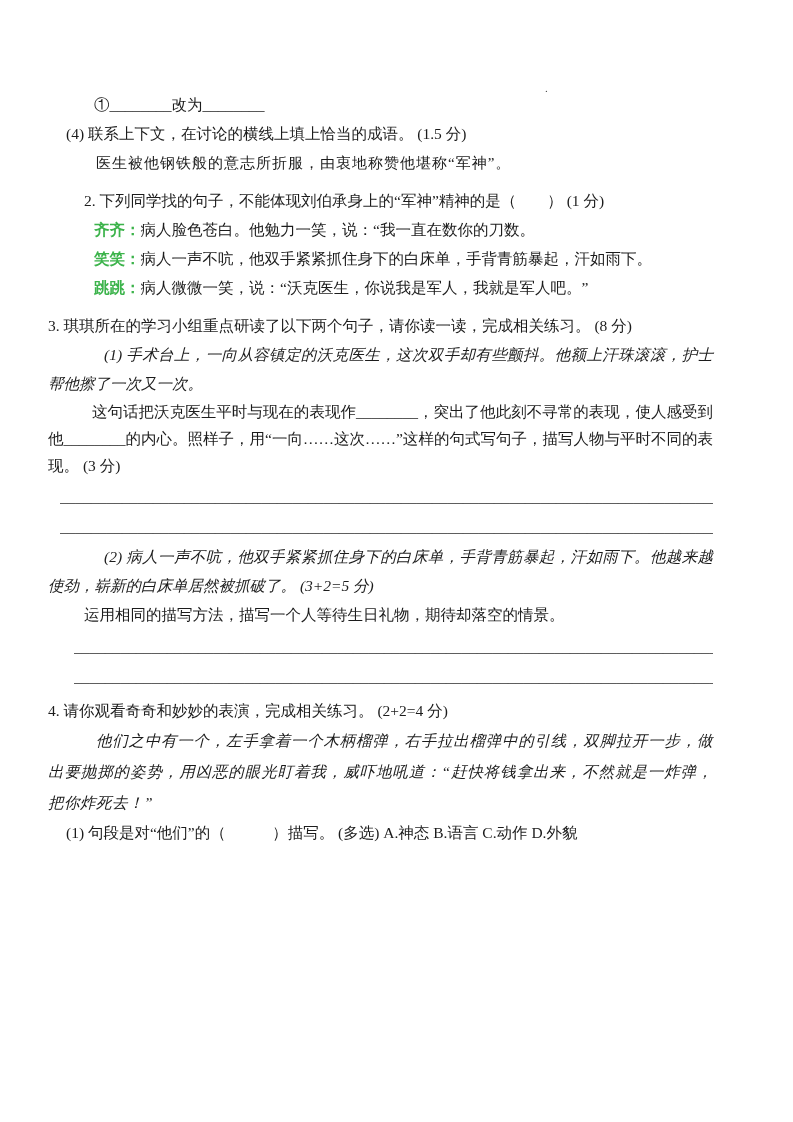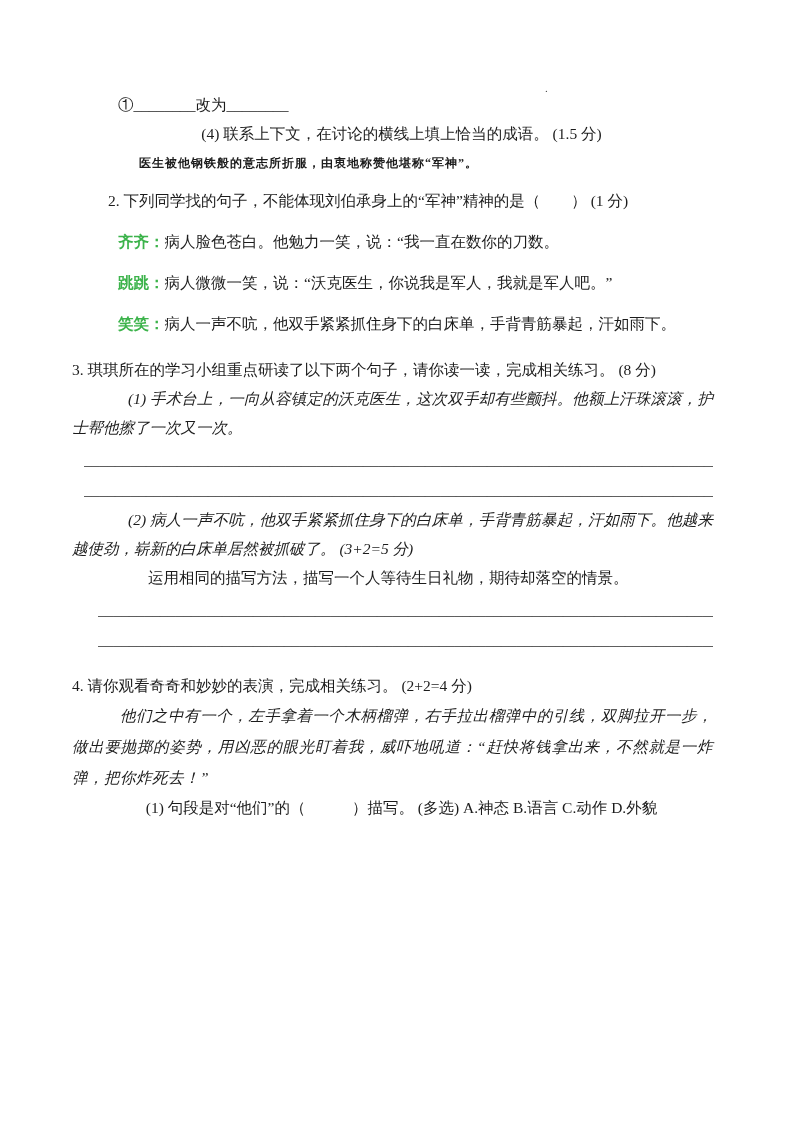--- a/index.html
+++ b/index.html
@@ -4,58 +4,58 @@
 <style>
   * { margin:0; padding:0; box-sizing:border-box; }
   html,body { background:#ffffff; }
   body {
     width:793px; height:1122px;
     position:relative; overflow:hidden;
     font-family:"Liberation Serif","DejaVu Serif",serif;
     color:#1c1c1c;
     font-size:15.5px;
   }
-  .page { padding:90px 80px 0 72px; }
+  .page { padding:90px 80px 0 48px; }
 
   
   .pair-row { display:flex; margin-left:46px; line-height:29px; }
   .pair-row .c1 { width:287px; }
 
-  .sub-item { margin-left:18px; line-height:29px;text-align:center; }
+  .sub-item { margin-left:18px; line-height:29px; }
 
   .quoted-sentence {
-    margin-left:67px; margin-top:2px;
-    font-weight:bold; font-size:12px; line-height:26px;
+    margin-left:48px; margin-top:2px;
+    font-weight:normal; font-size:15px; line-height:26px;
     letter-spacing:1px;
   }
 
   .stem { line-height:29px; }
   .stem.q2 { margin-top:10px;margin-left:36px; }
-  .stem.q3 { margin-top:17px; }
-  .stem.q4 { margin-top:16px; }
+  .stem.q3 { margin-top:9px; }
+  .stem.q4 { margin-top:4px; }
 
-  .student { margin-left:46px; margin-top:12px; line-height:29px; }
+  .student { margin-left:46px; line-height:29px; }
   .student .name { color:#3cb34b; font-weight:bold; }
 
   .passage {
     font-style:italic;
     text-align:justify;
     line-height:29px;
     text-indent:56px;
   }
   .passage.q4p { line-height:31px; text-indent:48px; letter-spacing:0.5px;font-style:italic; }
 
   .analysis {
     text-align:justify;
     line-height:27px;
     text-indent:44px;
   }
   .analysis.a2 { line-height:30px; text-indent:58px; }
 
-  .task { margin-left:76px; line-height:29px; }
+  .task { margin-left:36px; line-height:29px; }
 
   .rule {
     white-space:nowrap; overflow:hidden;
     line-height:30px; height:30px;
     margin-left:12px; color:#2a2a2a;
   }
   .rule.narrow { margin-left:26px; }
   .rule.first { margin-top:3px; }
 
   .stray-dot {
@@ -78,29 +78,30 @@
 
   <p class="sub-item">(4) 联系上下文，在讨论的横线上填上恰当的成语。 (1.5 分)</p>
   <p class="quoted-sentence">医生被他钢铁般的意志所折服，由衷地称赞他堪称“军神”。</p>
 
   <p class="stem q2">2. 下列同学找的句子，不能体现刘伯承身上的“军神”精神的是（　　） (1 分)</p>
 
   <p class="student">
     <span class="name">齐齐：</span><span>病人脸色苍白。他勉力一笑，说：“我一直在数你的刀数。</span>
   </p>
   <p class="student">
-    <span class="name">跳跳：</span><span>病人微微一笑，说：“沃克医生，你说我是军人，我就是军人吧。”</span>
+    <span class="name">笑笑：</span><span>病人一声不吭，他双手紧紧抓住身下的白床单，手背青筋暴起，汗如雨下。</span>
   </p>
   <p class="student">
-    <span class="name">笑笑：</span><span>病人一声不吭，他双手紧紧抓住身下的白床单，手背青筋暴起，汗如雨下。</span>
+    <span class="name">跳跳：</span><span>病人微微一笑，说：“沃克医生，你说我是军人，我就是军人吧。”</span>
   </p>
 
   <p class="stem q3">3. 琪琪所在的学习小组重点研读了以下两个句子，请你读一读，完成相关练习。 (8 分)</p>
 
   <p class="passage">(1) 手术台上，一向从容镇定的沃克医生，这次双手却有些颤抖。他额上汗珠滚滚，护士帮他擦了一次又一次。</p>
+  <p class="analysis">这句话把沃克医生平时与现在的表现作________，突出了他此刻不寻常的表现，使人感受到他________的内心。照样子，用“一向……这次……”这样的句式写句子，描写人物与平时不同的表现。 (3 分)</p>
 
   <div class="rule first">______________________________________________________________________________________________________________</div>
   <div class="rule">______________________________________________________________________________________________________________</div>
 
   <p class="passage">(2) 病人一声不吭，他双手紧紧抓住身下的白床单，手背青筋暴起，汗如雨下。他越来越使劲，崭新的白床单居然被抓破了。 (3+2=5 分)</p>
   <p class="task">运用相同的描写方法，描写一个人等待生日礼物，期待却落空的情景。</p>
 
   <div class="rule narrow first">______________________________________________________________________________________________________________</div>
   <div class="rule narrow">______________________________________________________________________________________________________________</div>
 

